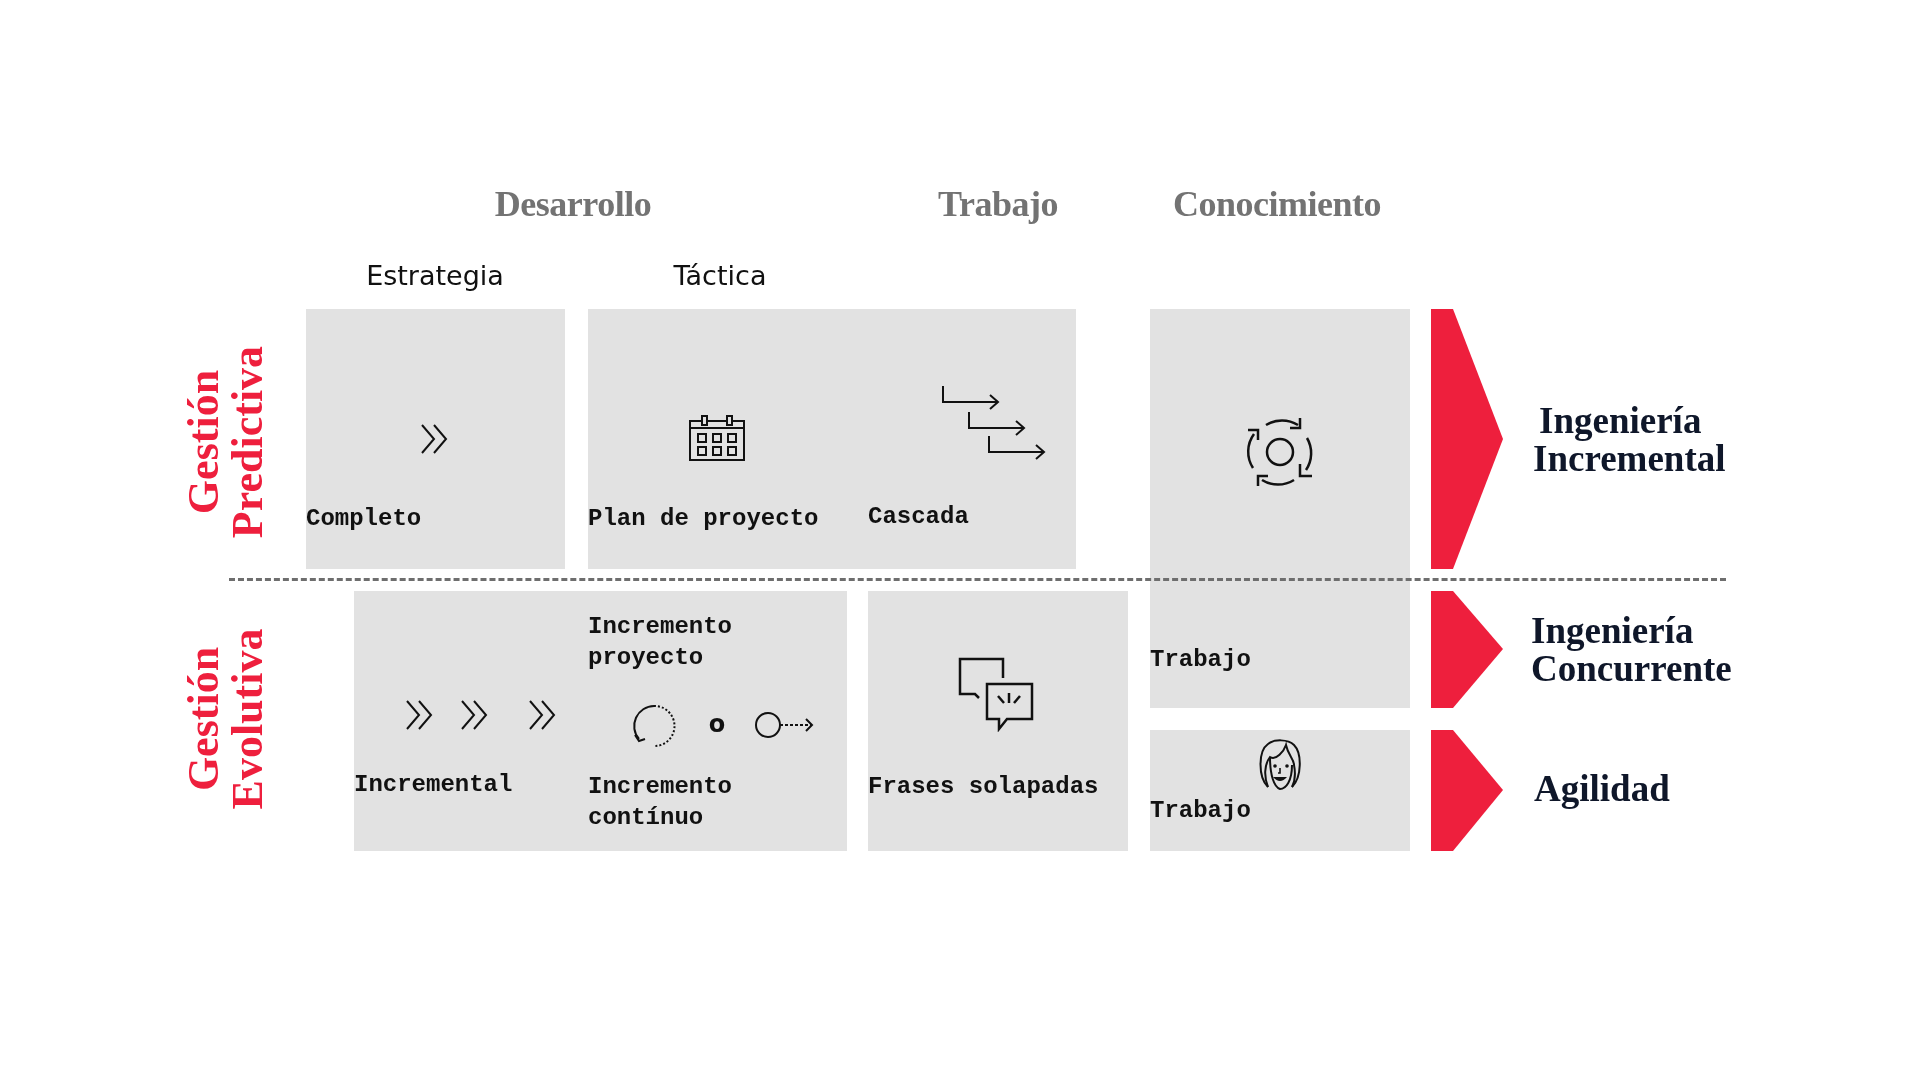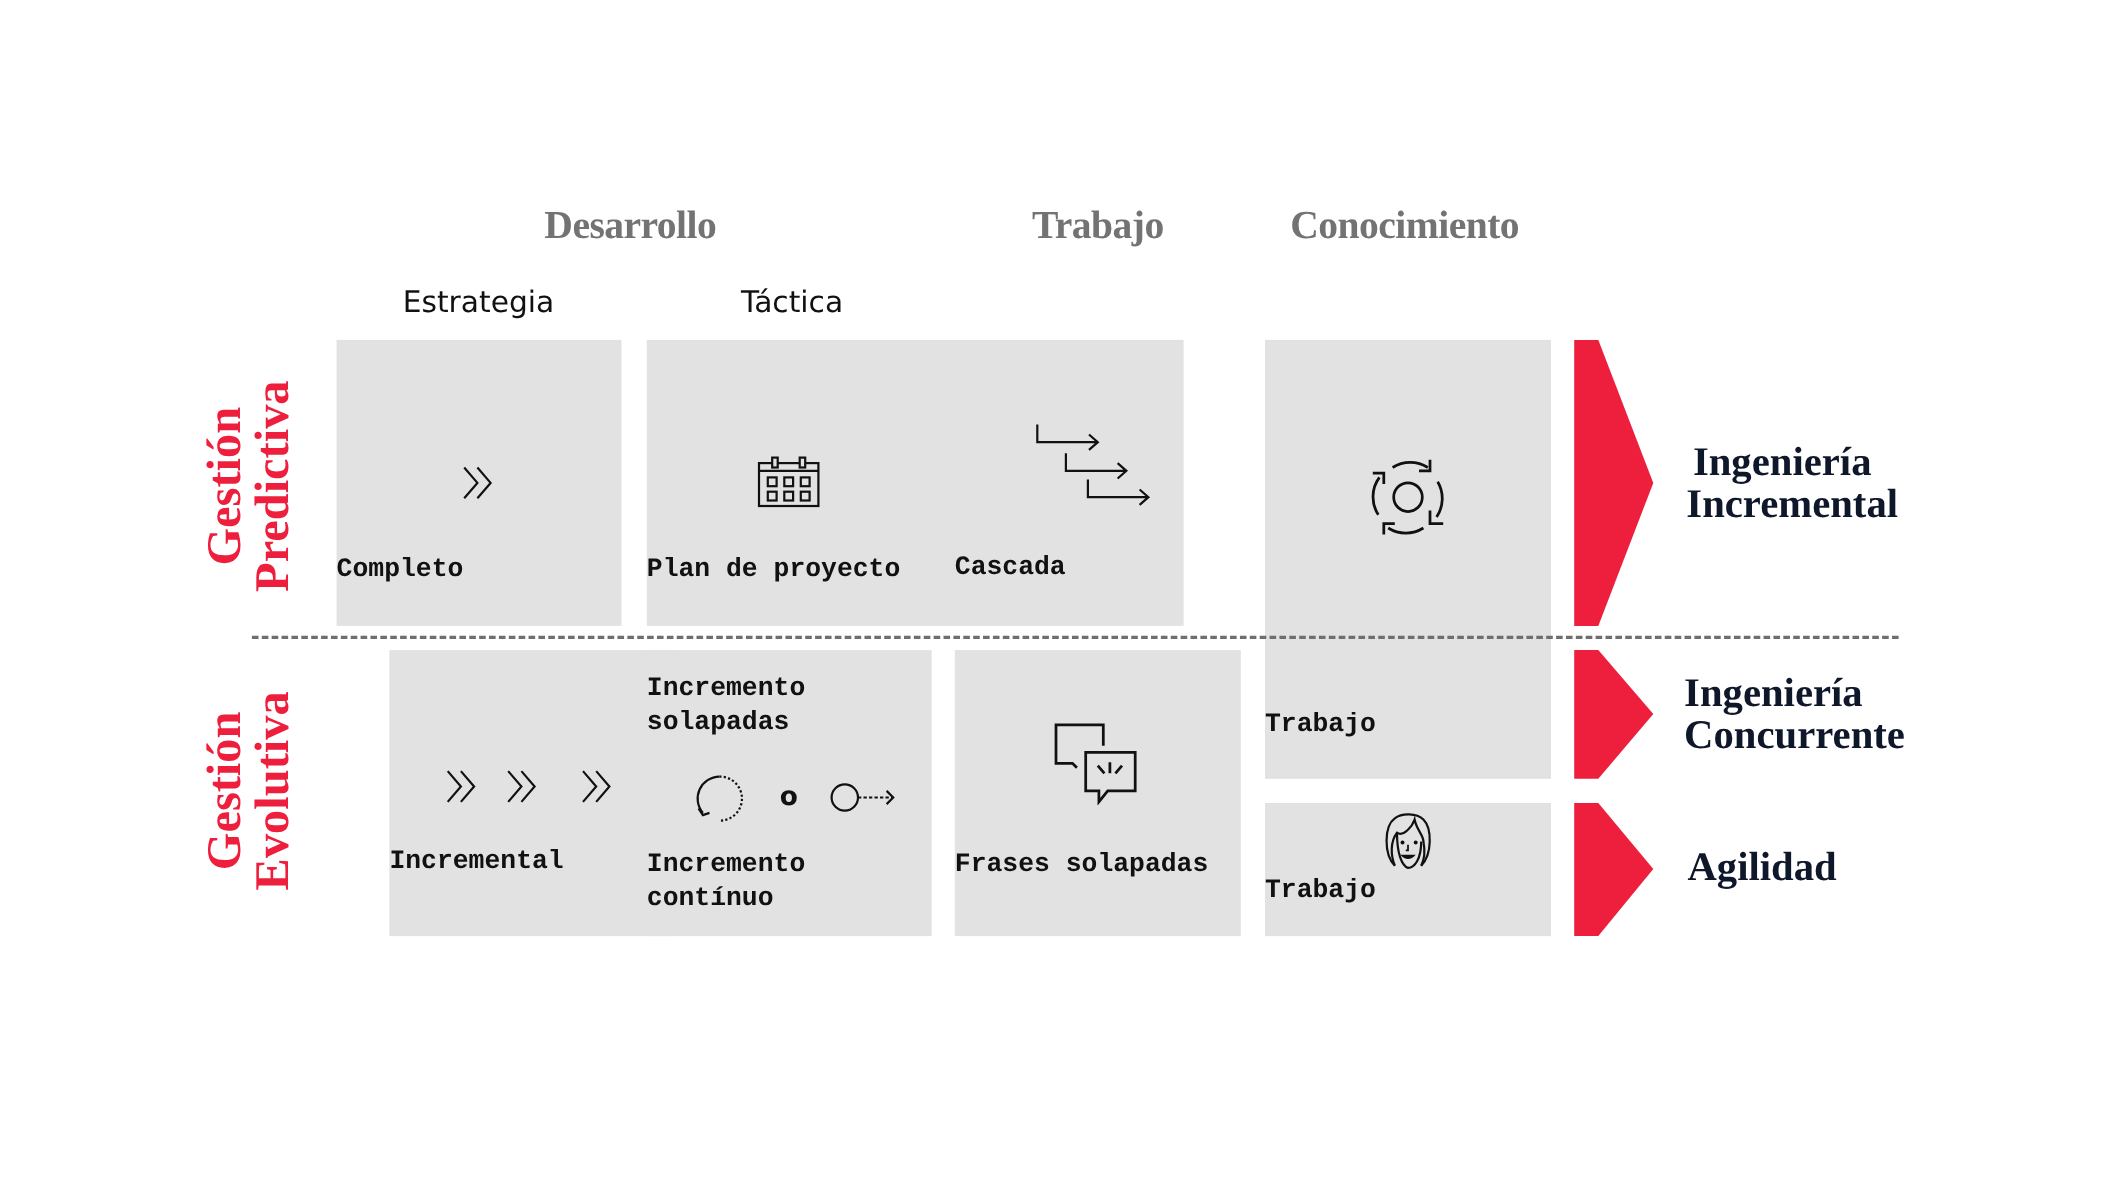--- a/index.html
+++ b/index.html
@@ -121,21 +121,21 @@
       <path d="M58 3 L70 17 L58 31 M70 3 L82 17 L70 31" fill="none" stroke="#111" stroke-width="2"></path>
       <path d="M126 3 L138 17 L126 31 M138 3 L150 17 L138 31" fill="none" stroke="#111" stroke-width="2"></path>
     </svg>
   </div>
   <div class="cell-text" style="top:193px;">Incremental</div>
 </div>
 
 <div class="box" style="left:588px; top:591px; width:259px; height:260px;">
   <div class="cell-text" style="top:51px;">
     <div>Incremento</div>
-    <div>solapadas</div>
+    <div>proyecto</div>
   </div>
   <div class="icon" style="left:66px; top:135px;">
     <svg width="46" height="46" viewBox="0 0 46 46">
       <path d="M23 3 A20 20 0 0 0 8 36" fill="none" stroke="#111" stroke-width="2"></path>
       <path d="M23 3 A20 20 0 0 1 24 43" fill="none" stroke="#111" stroke-width="2" stroke-dasharray="2 2"></path>
       <path d="M4 32 L8 38 L14 36" fill="none" stroke="#111" stroke-width="2"></path>
     </svg>
   </div>
   <div class="abs" style="left:129px; top:133px; transform:translate(-50%,-50%); font-family:'DejaVu Sans',sans-serif; font-weight:bold; font-size:24px; color:#111;">o</div>
   <div class="icon" style="left:197px; top:134px;">

